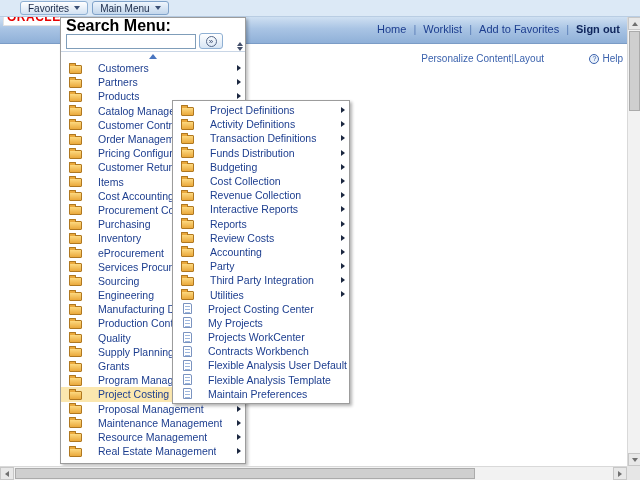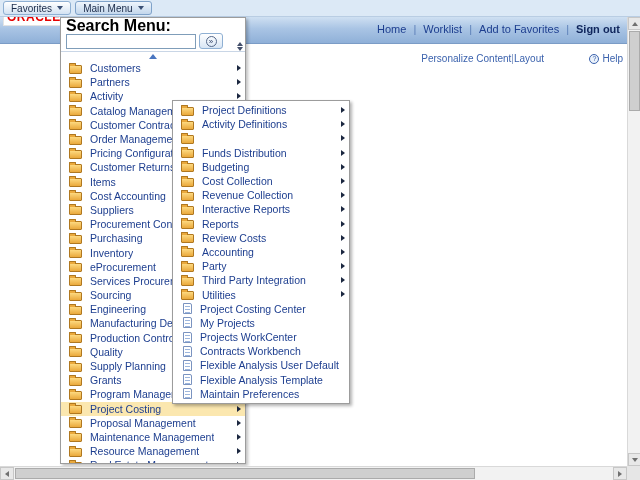--- a/index.html
+++ b/index.html
@@ -6,21 +6,21 @@
   html,body { margin:0; padding:0; }
   body {
     width:640px; height:480px; overflow:hidden; position:relative;
     background:#ffffff; font-family:"Liberation Sans", sans-serif;
   }
 
   
   .toolbar {
     position:absolute; left:0; top:0; width:640px; height:17px;
     background:#dce9f6; border-bottom:1px solid #b9cde3;
-    display:flex; align-items:center; gap:4px; padding-left:3px; z-index:5;
+    display:flex; align-items:center; gap:4px; padding-left:20px; z-index:5;
   }
   .tb-btn {
     height:14px; display:inline-flex; align-items:center; gap:5px; padding:0 7px;
     border:1px solid #8fb0d3; border-radius:3px;
     background:linear-gradient(#ffffff,#d3e2f2);
     font-size:10px; color:#1b2b4a; cursor:pointer; white-space:nowrap;
   }
   .tb-btn.active { background:linear-gradient(#eef5fc,#c3d7ec); border-color:#7fa2c9;text-align:center; }
   .caret {
     width:0; height:0; border-left:3px solid transparent; border-right:3px solid transparent;
@@ -92,21 +92,21 @@
   .tri-up-s { width:0;height:0;border-left:3px solid transparent;border-right:3px solid transparent;border-bottom:4px solid #44506b; }
   .tri-down-s { width:0;height:0;border-left:3px solid transparent;border-right:3px solid transparent;border-top:4px solid #44506b; }
   .scroll-up { height:9px; display:flex; align-items:center; justify-content:center; cursor:pointer; }
   .tri-up-b { width:0;height:0;border-left:4px solid transparent;border-right:4px solid transparent;border-bottom:5px solid #4a76c0; }
 
   .menu-list { }
   .menu-item {
     position:relative; height:14.2px; display:flex; align-items:center;
     padding-left:8px; cursor:pointer; white-space:nowrap;
   }
-  .menu-item .label { font-size:10.5px; color:#1d3e8f; margin-left:8px; overflow:hidden; }
+  .menu-item .label { font-size:10.5px; color:#1d3e8f; margin-left:16px; overflow:hidden; }
   .menu-item .arrow {
     position:absolute; right:4px; top:4px; width:0; height:0;
     border-top:3px solid transparent; border-bottom:3px solid transparent; border-left:4px solid #1b2740;
   }
   .menu-item.highlight { background:#fbe7af; }
 
   .icon { flex:0 0 auto; display:inline-block; position:relative; }
   .menu-item.folder .icon {
     width:13px; height:9px; margin-top:2px;
     background:linear-gradient(#fdd980,#eaa93c); border:1px solid #b07820; border-radius:1px;
@@ -218,21 +218,21 @@
       </div>
 
       <div class="menu-item folder">
         <span class="icon"></span>
         <span class="label">Partners</span>
         <span class="arrow"></span>
       </div>
 
       <div class="menu-item folder">
         <span class="icon"></span>
-        <span class="label">Activity</span>
+        <span class="label">Products</span>
         <span class="arrow"></span>
       </div>
 
       <div class="menu-item folder">
         <span class="icon"></span>
         <span class="label">Catalog Management</span>
         <span class="arrow"></span>
       </div>
 
       <div class="menu-item folder">
@@ -264,25 +264,20 @@
         <span class="label">Items</span>
         <span class="arrow"></span>
       </div>
 
       <div class="menu-item folder">
         <span class="icon"></span>
         <span class="label">Cost Accounting</span>
         <span class="arrow"></span>
       </div>
 
-      <div class="menu-item folder">
-        <span class="icon"></span>
-        <span class="label">Suppliers</span>
-        <span class="arrow"></span>
-      </div>
 
       <div class="menu-item folder">
         <span class="icon"></span>
         <span class="label">Procurement Contracts</span>
         <span class="arrow"></span>
       </div>
 
       <div class="menu-item folder">
         <span class="icon"></span>
         <span class="label">Purchasing</span>
@@ -397,20 +392,21 @@
       </div>
 
       <div class="menu-item folder">
         <span class="icon"></span>
         <span class="label">Activity Definitions</span>
         <span class="arrow"></span>
       </div>
 
       <div class="menu-item folder">
         <span class="icon"></span>
+        <span class="label">Transaction Definitions</span>
         <span class="arrow"></span>
       </div>
 
       <div class="menu-item folder">
         <span class="icon"></span>
         <span class="label">Funds Distribution</span>
         <span class="arrow"></span>
       </div>
 
       <div class="menu-item folder">

